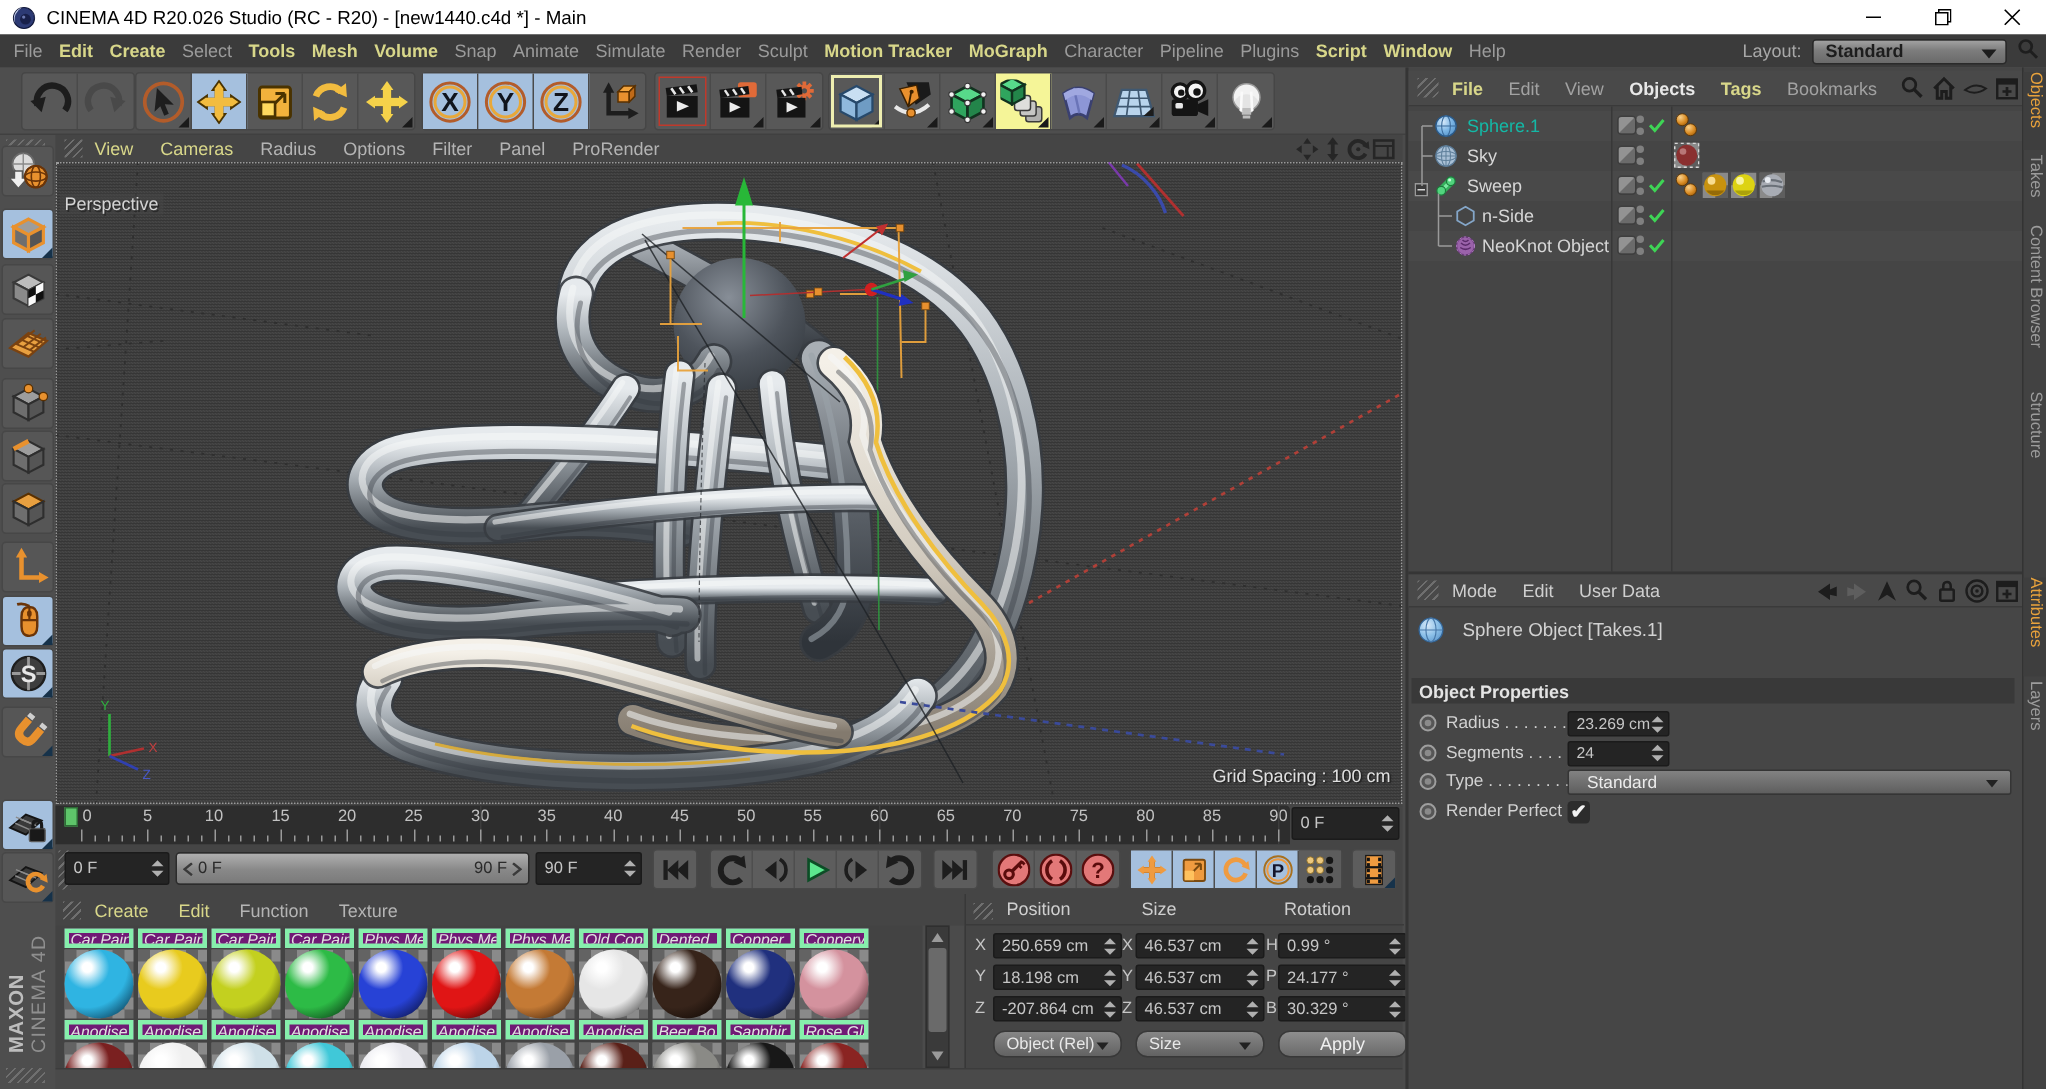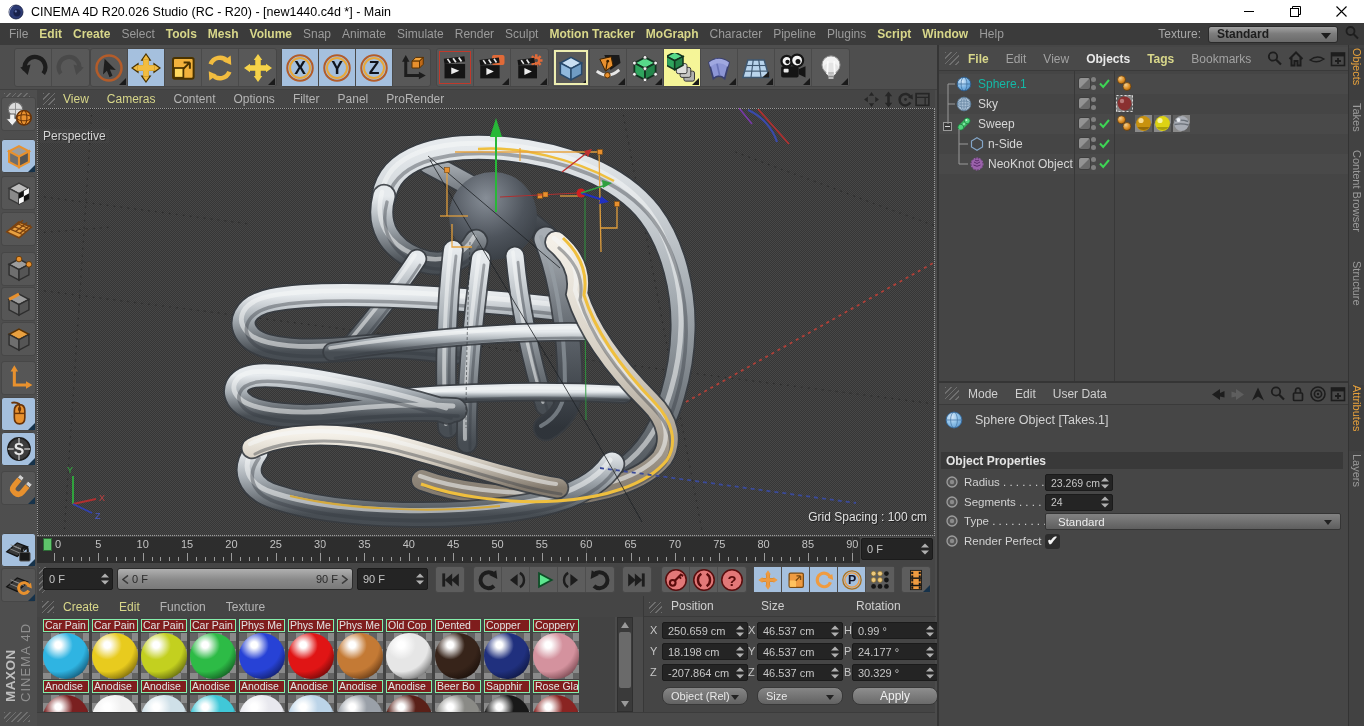--- a/index.html
+++ b/index.html
@@ -125,22 +125,22 @@
 
 #matheader { position:absolute; left:37px; top:596px; width:606px; height:21px; background:#454545;
   display:flex; align-items:center; }
 #matheader .grip { width:12px; height:12px; margin:0 9px 0 5px; }
 #matheader ul { display:flex; list-style:none; }
 #matheader li { color:#b4b4b4; margin-right:20px; }
 #matheader li.hi { color:#d8d78a; }
 #matarea { position:absolute; left:37px; top:617px; width:578px; height:95px; background:#434343;
   overflow:hidden; }
 .matcell { position:absolute; width:46px; }
-.matlabel { height:13px; background:#7f1d1d; border:1px solid #86efac; color:#e2e2e2;
-  font-size:10.5px; line-height:11px; overflow:hidden; white-space:nowrap; padding-left:1px; }
+.matlabel { height:13px; background:#701a75; border:3px solid #86efac; color:#e2e2e2;
+  font-size:10.5px; line-height:11px; overflow:hidden; white-space:nowrap; padding-left:1px;font-style:italic; }
 .matthumb { width:46px; height:46px; margin-top:1px; position:relative;
   background:repeating-conic-gradient(#8a8a8a 0% 25%, #636363 0% 50%) 0 0/16px 16px; }
 .matball { position:absolute; inset:0; border-radius:50%; }
 #matscroll { position:absolute; left:617px; top:617px; width:16px; height:95px; background:#3a3a3a;
   border:1px solid #2f2f2f; }
 #matscroll .sthumb { position:absolute; left:1px; top:14px; width:12px; height:56px; background:#6a6a6a; border-radius:2px;}
 #matscroll .sa { position:absolute; left:3px; width:0; height:0; border-left:4px solid transparent;
   border-right:4px solid transparent; }
 #matscroll .sa.up { top:4px; border-bottom:6px solid #9a9a9a; }
 #matscroll .sa.dn { bottom:4px; border-top:6px solid #9a9a9a; }
@@ -278,21 +278,21 @@
         <li class="hi">Motion Tracker</li>
         <li class="hi">MoGraph</li>
         <li class="">Character</li>
         <li class="">Pipeline</li>
         <li class="">Plugins</li>
         <li class="hi">Script</li>
         <li class="hi">Window</li>
         <li class="">Help</li>
       </ul>
     <div id="menurt">
-      <span id="layoutlbl">Texture:</span>
+      <span id="layoutlbl">Layout:</span>
       <div id="layoutdd">
         <span>Standard</span>
         <span class="dda"></span>
       </div>
       <span id="menusearch">
         <svg width="16" height="16" viewBox="0 0 16 16">
             <circle cx="6.5" cy="6" r="4" fill="none" stroke="#1e1e1e" stroke-width="1.8"></circle>
             <line x1="9.5" y1="9" x2="14" y2="13.5" stroke="#1e1e1e" stroke-width="2"></line>
           </svg>
       </span>
@@ -730,21 +730,21 @@
           </svg></span>
         <span class="corner"></span>
       </div>
     </div>
 
   <div id="vpmenu">
     <div class="grip"></div>
     <ul id="vpmenulist">
         <li class="hi">View</li>
         <li class="hi">Cameras</li>
-        <li class="">Content</li>
+        <li class="">Radius</li>
         <li class="">Options</li>
         <li class="">Filter</li>
         <li class="">Panel</li>
         <li class="">ProRender</li>
       </ul>
     <div id="vpcorner">
         <span>
           <svg viewBox="0 0 16 16">
             <g fill="#262626">
               <polygon points="8,1 10.5,4.5 5.5,4.5"></polygon>

